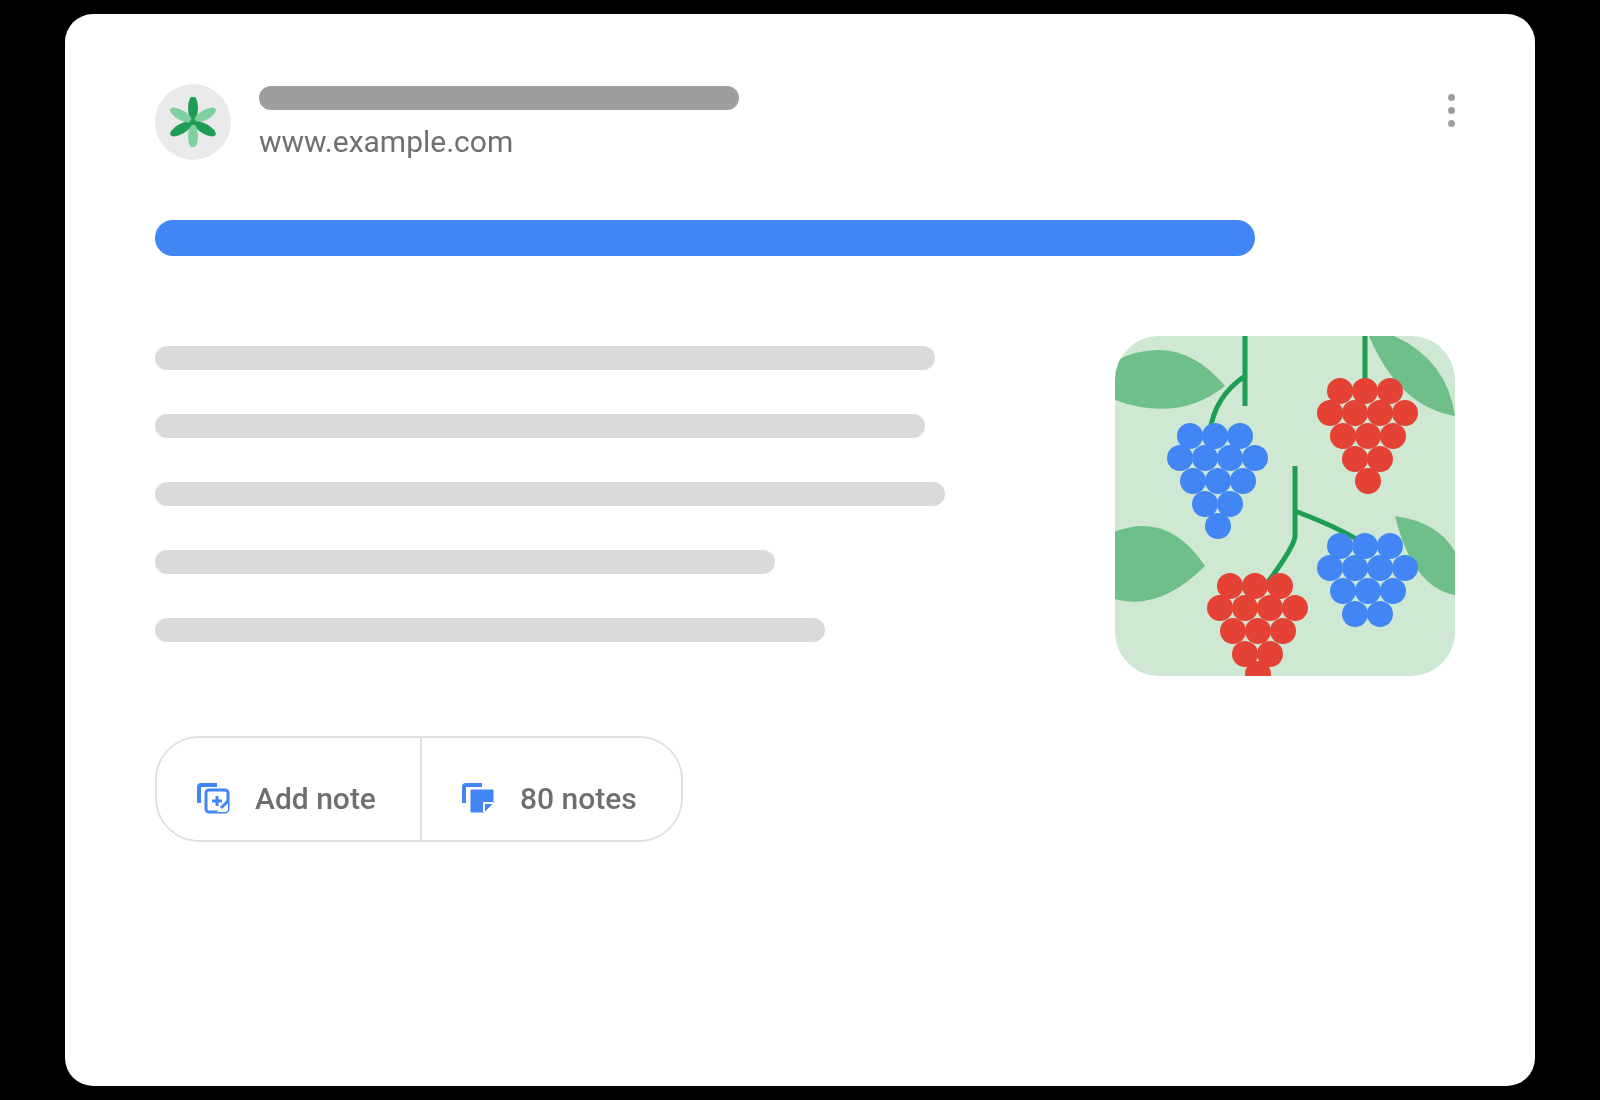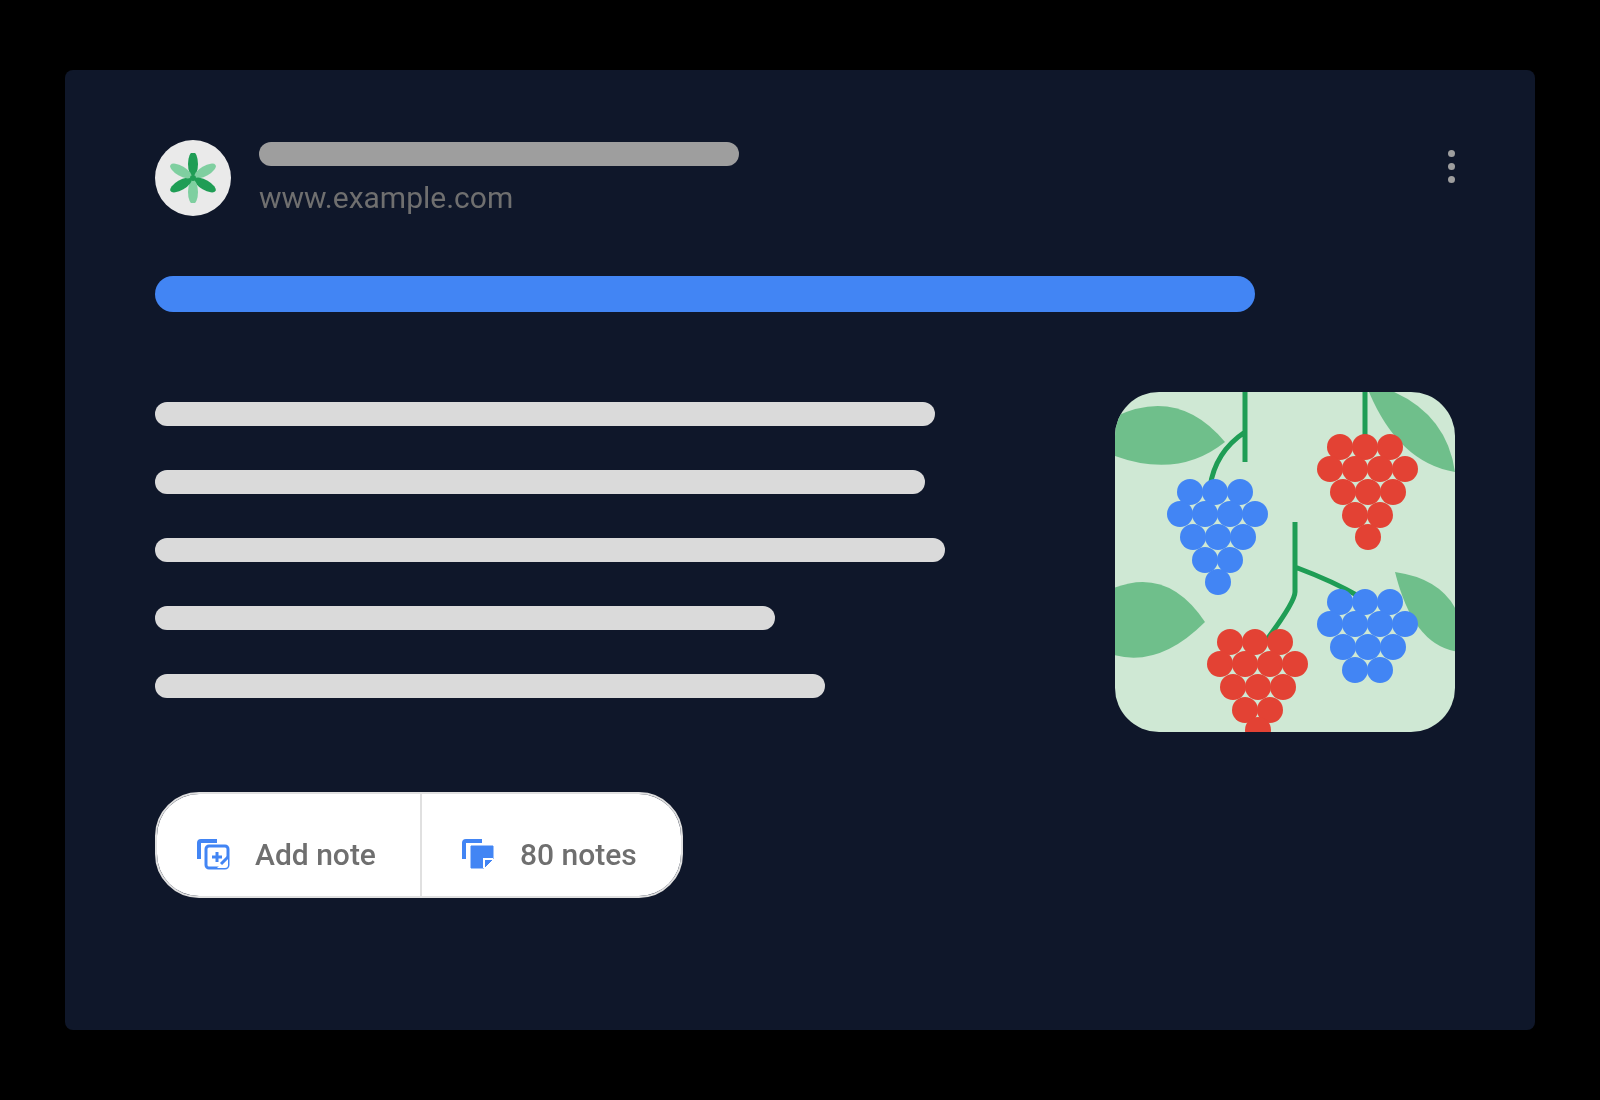--- a/index.html
+++ b/index.html
@@ -6,24 +6,24 @@
     body {
       background: #000;
       font-family: -apple-system, BlinkMacSystemFont, "Segoe UI", Roboto, Arial, sans-serif;
       width: 1600px;
       height: 1100px;
       display: flex;
       align-items: center;
       justify-content: center;
     }
     .card {
-      background: #0f172a;
-      border-radius: 8px;
+      background: #ffffff;
+      border-radius: 28px;
       width: 1470px;
-      height: 960px;
+      height: 1072px;
       padding: 70px 80px 60px 90px;
       position: relative;
       display: flex;
       flex-direction: column;
     }
     .header {
       display: flex;
       align-items: center;
       gap: 28px;
       margin-bottom: 60px;

